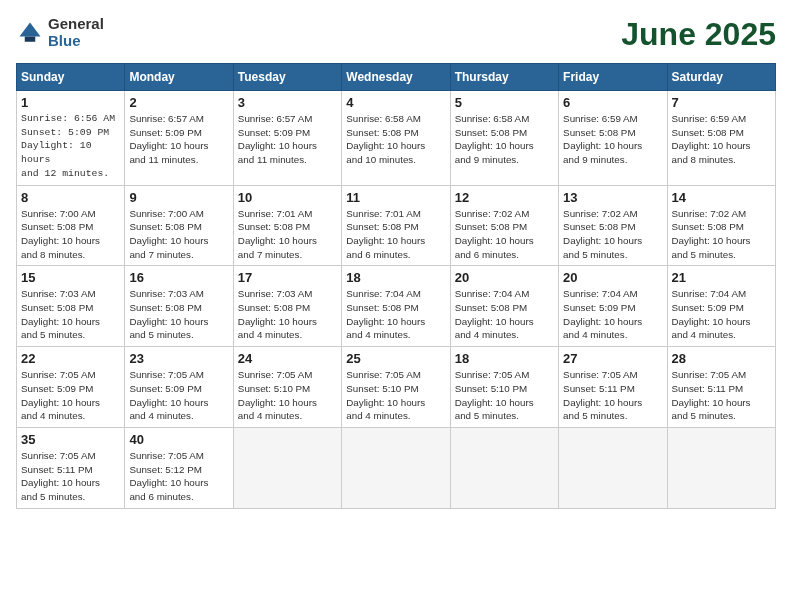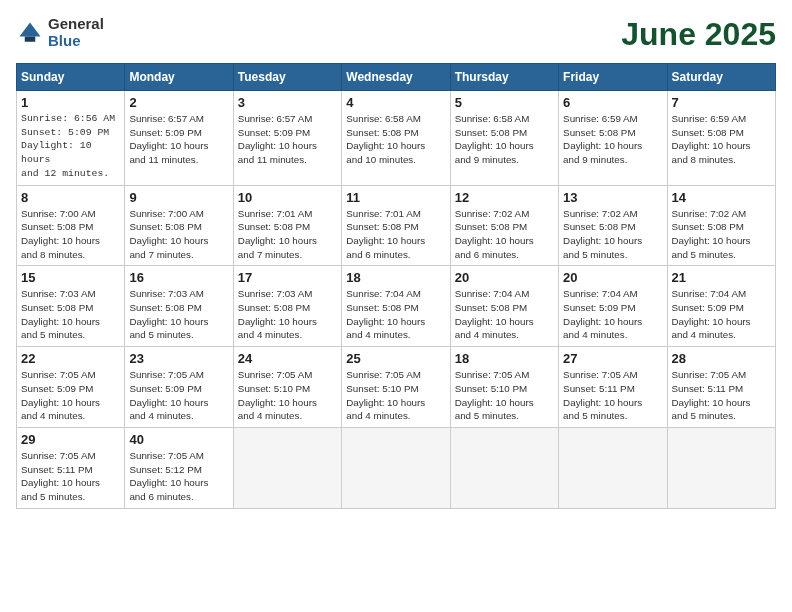--- a/index.html
+++ b/index.html
@@ -325,21 +325,21 @@
         <td>
           <span class="day-num">28</span>
           <div class="day-info" style="white-space: pre-line;">Sunrise: 7:05 AM
 Sunset: 5:11 PM
 Daylight: 10 hours
 and 5 minutes.</div>
         </td>
       </tr>
       <tr>
         <td>
-          <span class="day-num">29</span>
+          <span class="day-num">35</span>
           <div class="day-info" style="white-space: pre-line;">Sunrise: 7:05 AM
 Sunset: 5:11 PM
 Daylight: 10 hours
 and 5 minutes.</div>
         </td>
         <td>
           <span class="day-num">40</span>
           <div class="day-info" style="white-space: pre-line;">Sunrise: 7:05 AM
 Sunset: 5:12 PM
 Daylight: 10 hours

